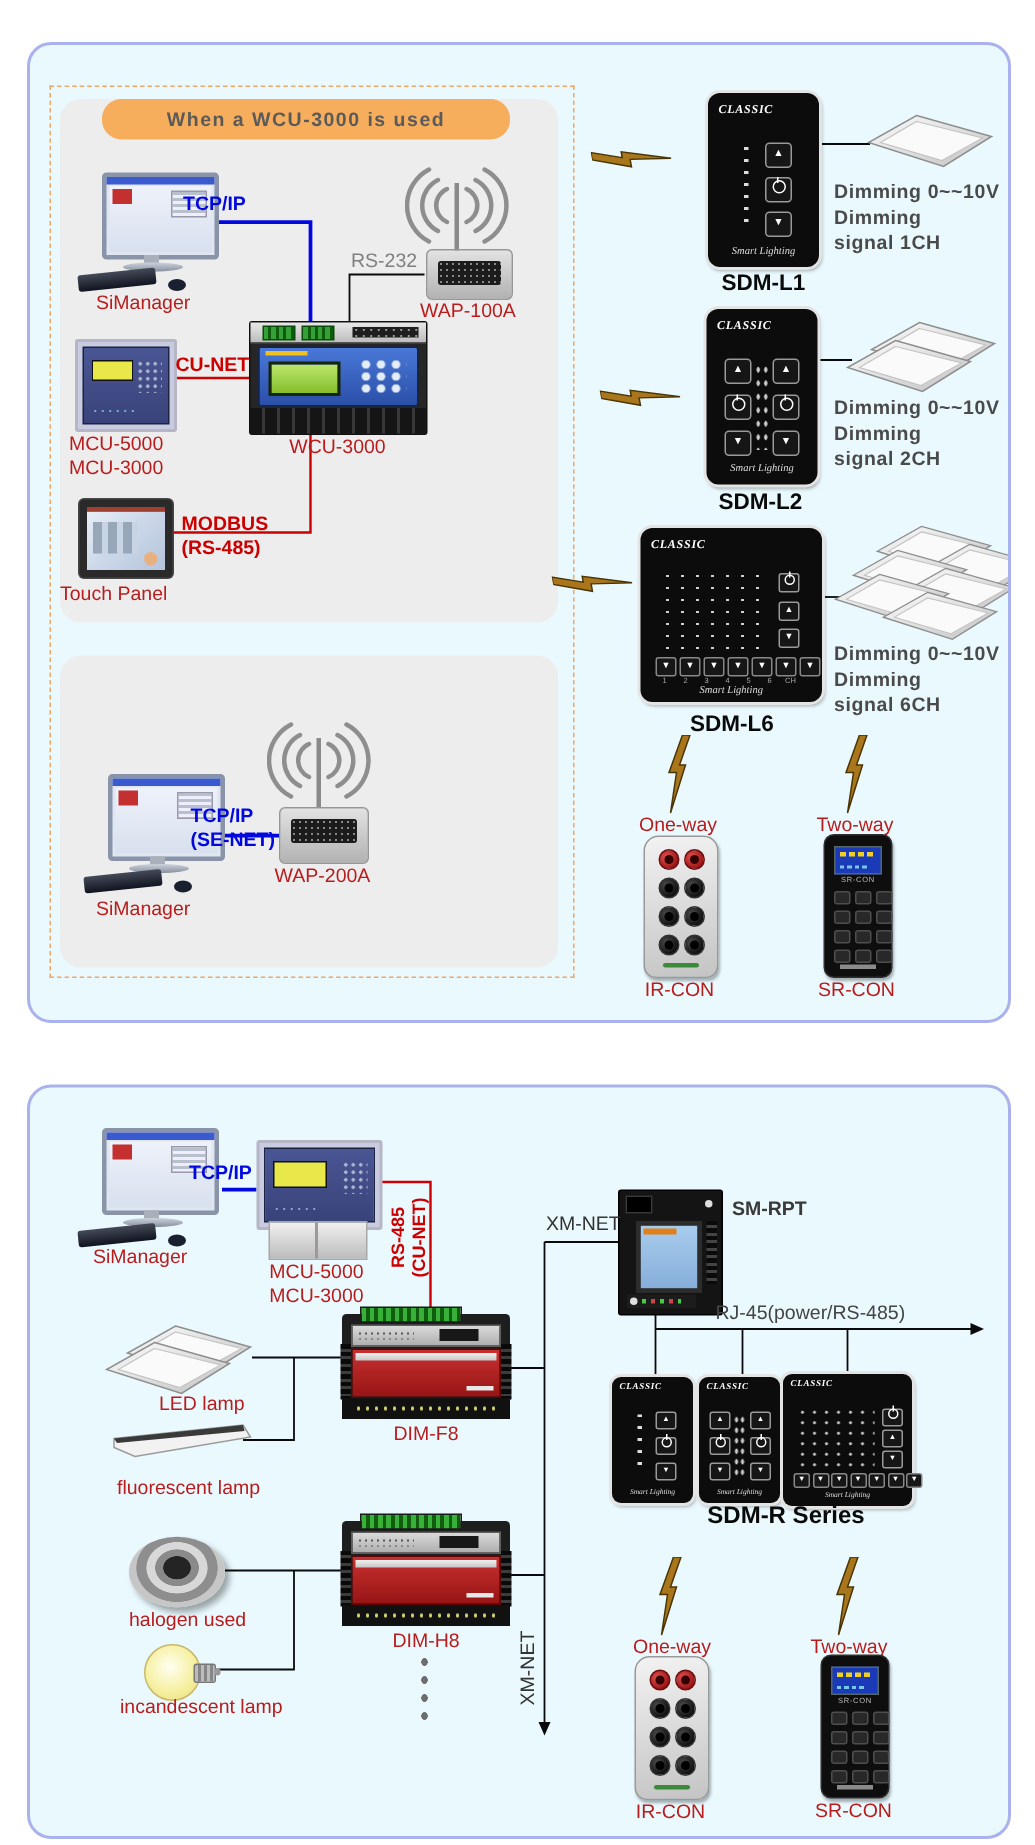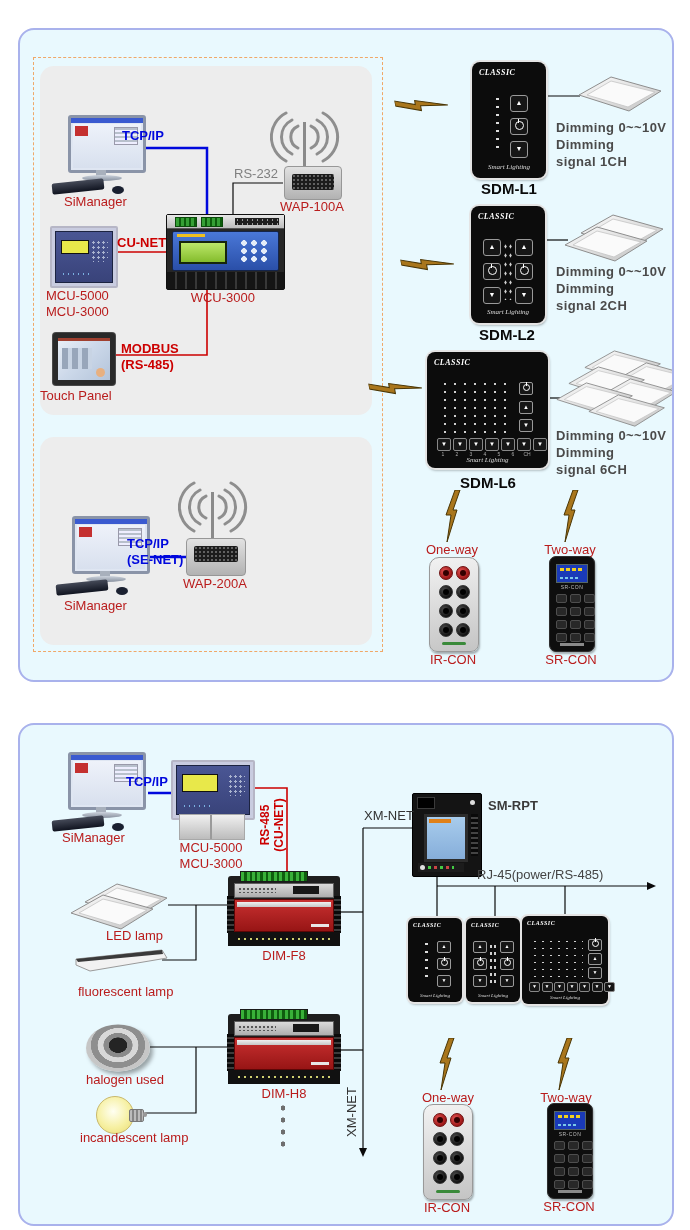--- a/index.html
+++ b/index.html
@@ -236,20 +236,23 @@
     <path d="M363,828 L412,828" stroke="#0a0a0a" stroke-width="1.2" fill="none"></path>
     <path d="M437,875 L437,886" stroke="#0a0a0a" stroke-width="1.2" fill="none"></path>
     <path d="M437,886 L648,886" stroke="#0a0a0a" stroke-width="1.2" fill="none"></path>
     <path d="M437,886 L437,918" stroke="#0a0a0a" stroke-width="1.2" fill="none"></path>
     <path d="M495,886 L495,918" stroke="#0a0a0a" stroke-width="1.2" fill="none"></path>
     <path d="M565,886 L565,916" stroke="#0a0a0a" stroke-width="1.2" fill="none"></path>
     <polygon points="647,882 656,886 647,890" fill="#0a0a0a"></polygon>
     <polygon points="359,1148 363,1157 367,1148" fill="#0a0a0a"></polygon>
   </svg>
 
+  <div class="badge-orange" style="left:68px;top:66px;width:272px;height:27px;line-height:27px;">
+    <span>When a WCU-3000 is used</span>
+  </div>
 
   <div class="pc" style="left:52px;top:115px;">
     <div class="pc-mon">
         <div class="pc-bar"></div>
         <div class="pc-body"></div>
       </div>
     <div class="pc-stand"></div>
     <div class="pc-base"></div>
     <div class="pc-kbd"></div>
     <div class="pc-mouse"></div>
@@ -289,21 +292,21 @@
       <span class="wcu-g" style="left:34px;"></span>
       <span class="wcu-scr"></span>
     </div>
     <div class="wcu-face">
       <div class="wcu-ttl"></div>
       <div class="wcu-lcd"></div>
       <div class="wcu-kpd"></div>
     </div>
     <div class="wcu-bot"></div>
   </div>
-  <div class="lbl c" style="left:175px;top:290px;width:80px;text-align:right;">WCU-3000</div>
+  <div class="lbl c" style="left:185px;top:290px;width:80px;">WCU-3000</div>
 
   <div class="tp" style="left:53px;top:333px;width:62px;height:52px;">
     <div class="tp-scr"></div>
   </div>
   <div class="lbl" style="left:40px;top:388px;">Touch Panel</div>
   <div class="lbl red" style="left:121px;top:341px;">MODBUS
 (RS-485)</div>
 
   <div class="pc" style="left:56px;top:516px;">
     <div class="pc-mon">
@@ -572,20 +575,21 @@
       <span class="sbtn t">▼</span>
         <span class="sbtn t">▼</span>
         <span class="sbtn t">▼</span>
         <span class="sbtn t">▼</span>
         <span class="sbtn t">▼</span>
         <span class="sbtn t">▼</span>
         <span class="sbtn t">▼</span>
     </div>
     <div class="foot s">Smart Lighting</div>
   </div>
+  <div class="plabel" style="left:428px;top:1002px;width:192px;font-size:16px;">SDM-R Series</div>
 
   <div class="bolt" style="left:438px;top:1038px;"><svg width="20" height="54">
         <use href="#boltV"></use>
       </svg></div>
   <div class="bolt" style="left:556px;top:1038px;"><svg width="20" height="54">
         <use href="#boltV"></use>
       </svg></div>
   <div class="lbl c" style="left:418px;top:1090px;width:60px;">One-way</div>
   <div class="lbl c" style="left:536px;top:1090px;width:60px;">Two-way</div>
   <div class="ir" style="left:423px;top:1104px;width:48px;height:94px;">

